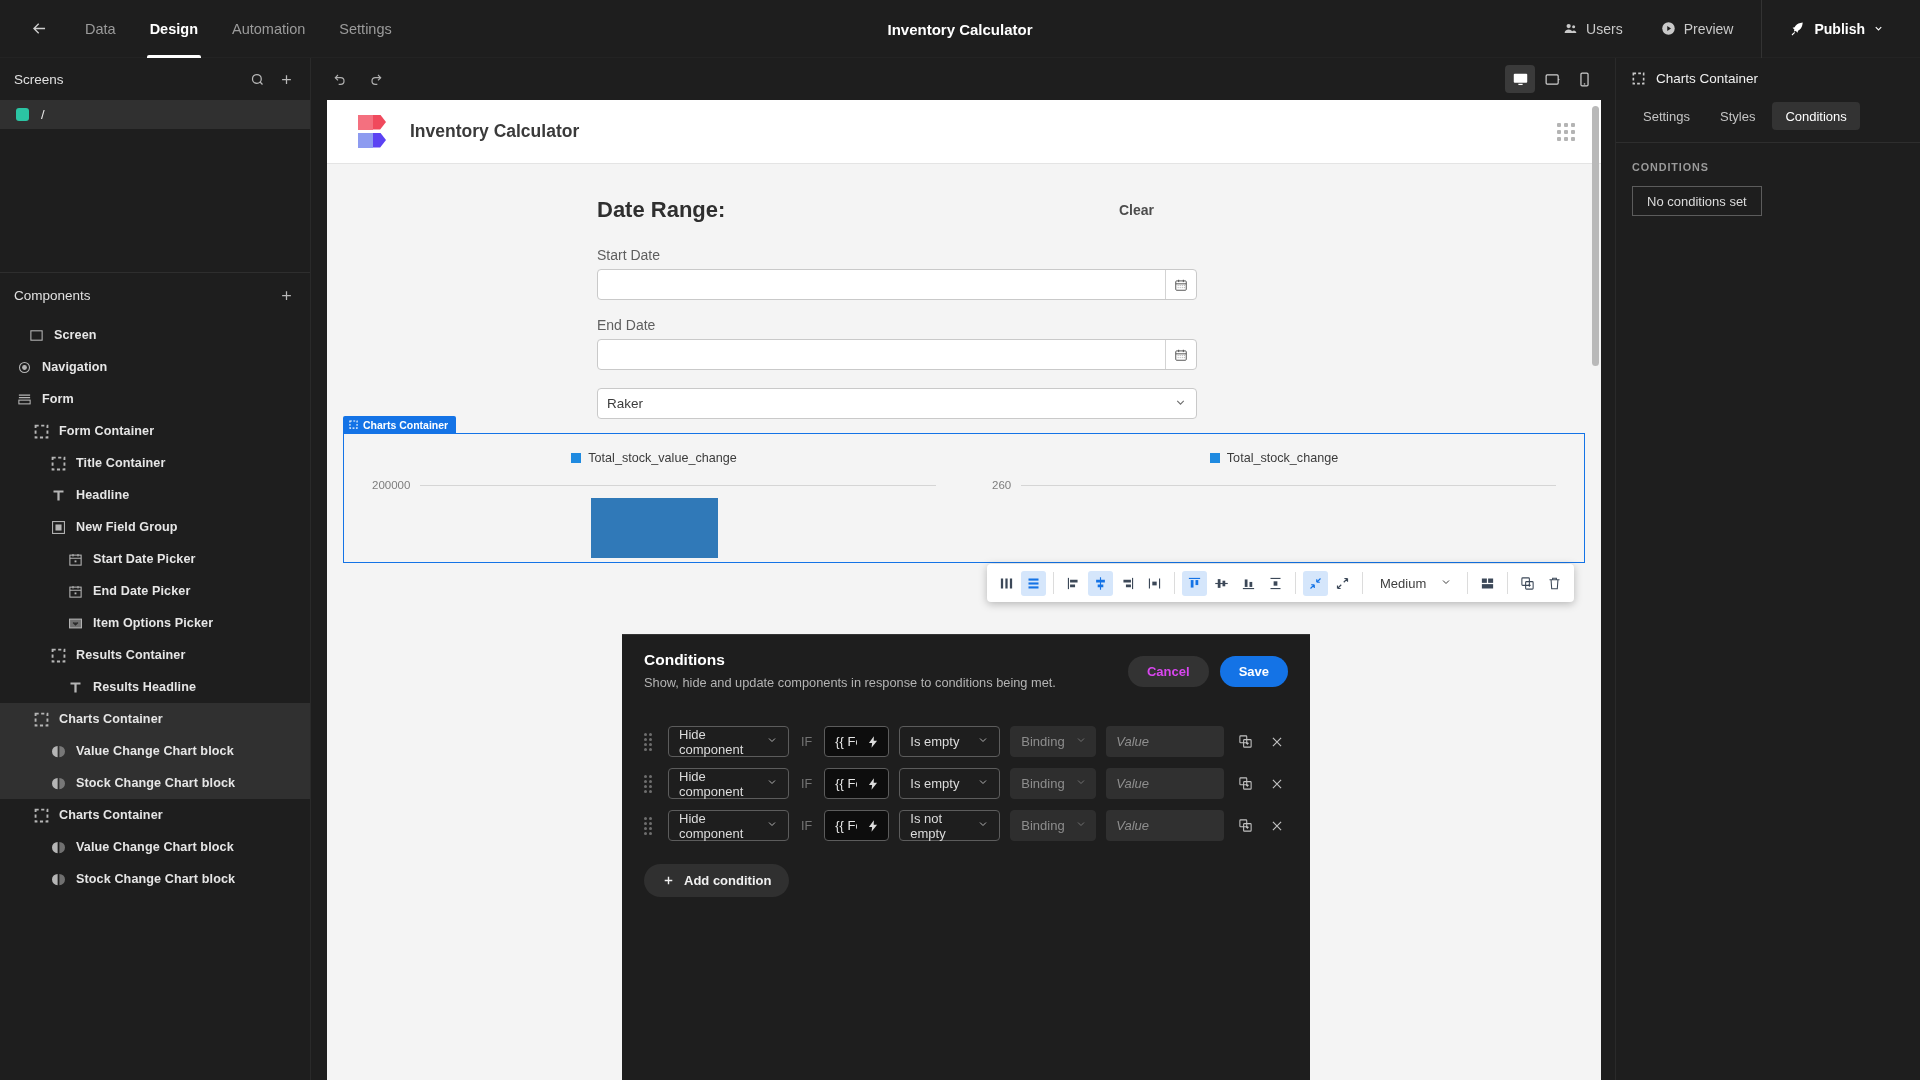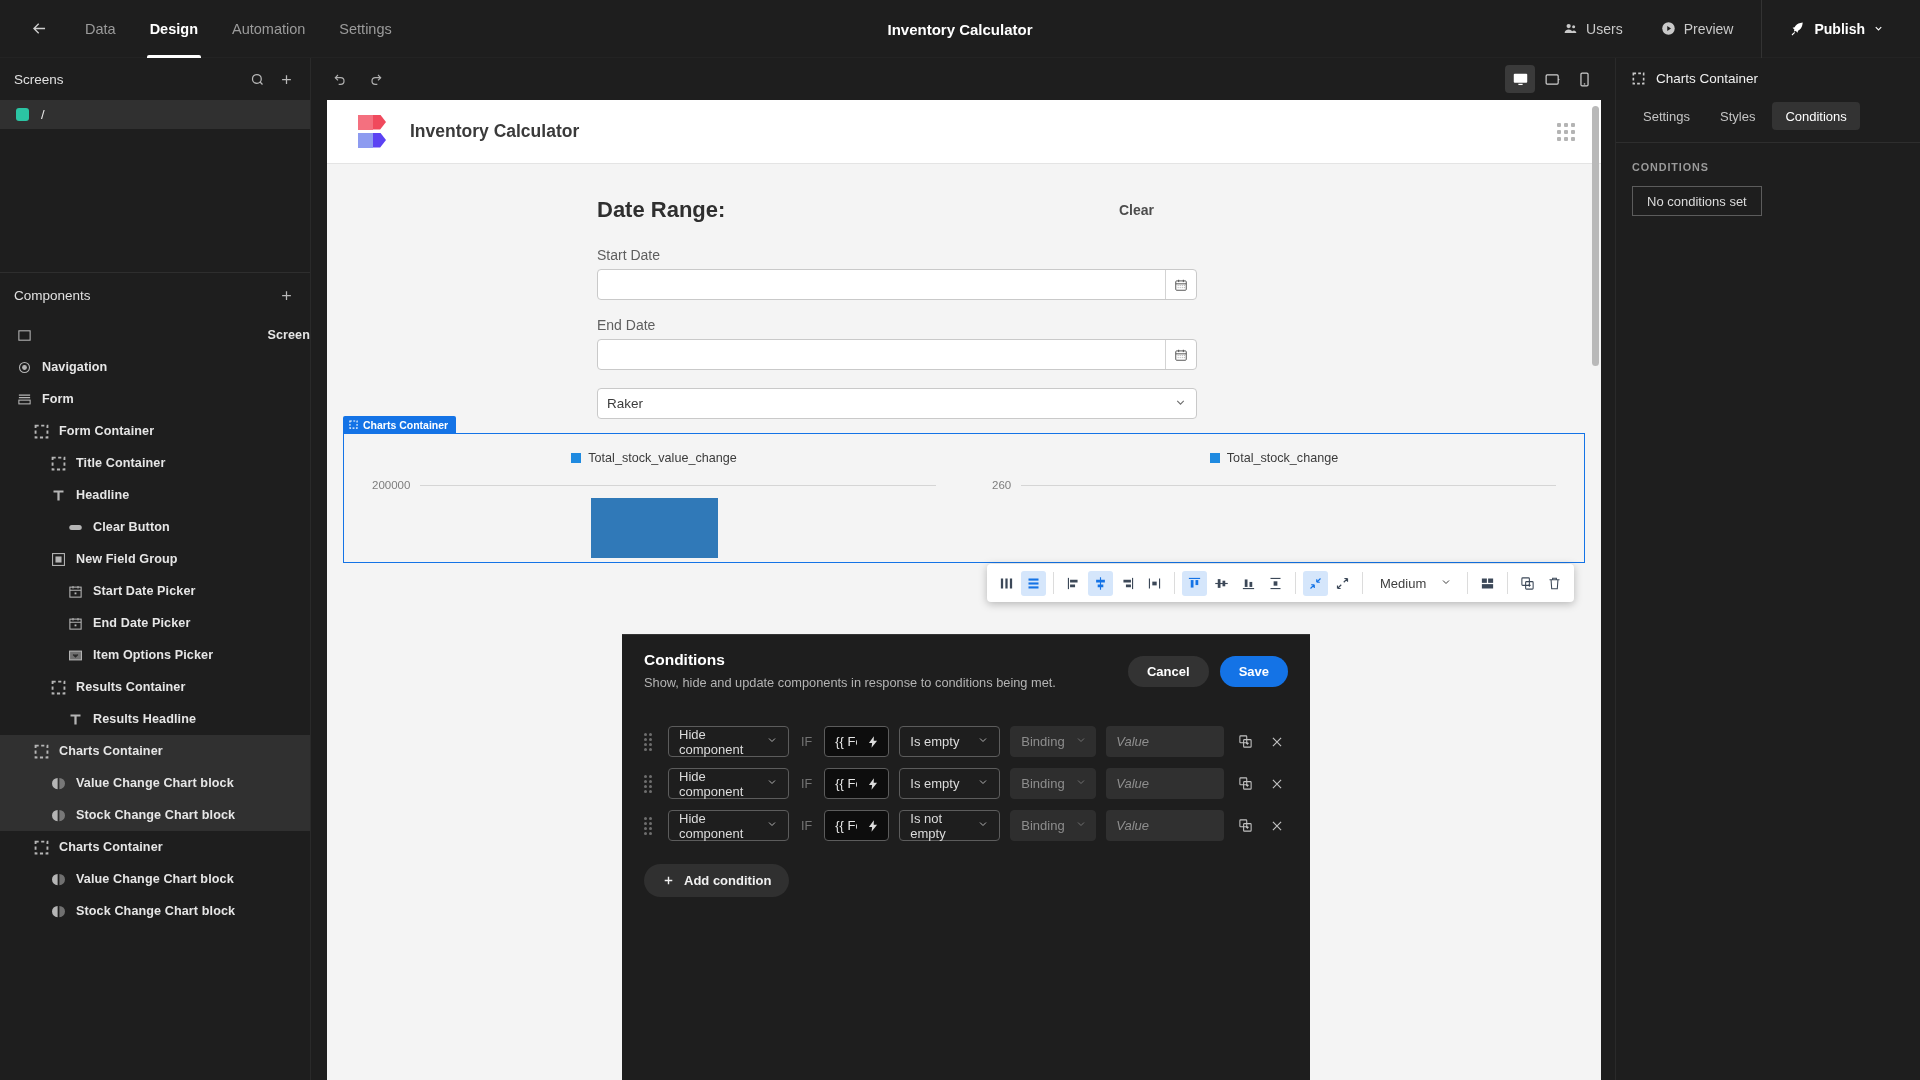--- a/index.html
+++ b/index.html
@@ -184,21 +184,21 @@
   }
   .dr-head { display: flex; align-items: flex-start; padding: 16px 22px 14px 22px; }
   .dr-title { font-size: 15.5px; font-weight: 700; color: #fff; }
   .dr-sub { font-size: 12.8px; color: #b4b4b4; margin-top: 6px; }
   .dr-btns { margin-left: auto; display: flex; gap: 11px; padding-top: 5px; }
   .btn {
     height: 31px; padding: 0 19px; border-radius: 16px; font-size: 13px;
     font-weight: 700; display: flex; align-items: center; cursor: pointer; border: none;
     font-family: "Liberation Sans", sans-serif;
   }
-  .btn-cancel { background: #333333; color: #ffffff; }
+  .btn-cancel { background: #333333; color: #d946ef; }
   .btn-save { background: #1473e6; color: #fff; }
   .dr-body { flex: 1; padding: 22px 22px 0 22px; overflow: hidden; }
 
   .cond-row { display: flex; align-items: center; gap: 10px; margin-bottom: 11px; }
   .drag {
     width: 12px; display: grid; grid-template-columns: repeat(2, 3px); gap: 2px;
     cursor: grab; margin-right: 2px;
   }
   .drag s { width: 3px; height: 3px; background: #6e6e6e; border-radius: 50%; display: block; }
   .c-select {
@@ -330,21 +330,21 @@
         <span>Components</span>
         <span class="sp" style="margin-left:auto">
           <span class="icon-btn">
             <svg width="15" height="15" viewBox="0 0 24 24" fill="none" stroke="currentColor" stroke-width="2">
               <path d="M12 5v14M5 12h14"></path>
             </svg>
           </span>
         </span>
       </div>
       <div class="tree" id="tree">
-          <div class="tree-row" style="padding-left: 16px; justify-content: space-between;">
+          <div class="tree-row" style="padding-left: 28px;">
             <span class="tree-ic">
               <svg width="15" height="15" viewBox="0 0 24 24" fill="none" stroke="#b5b5b5" stroke-width="1.7">
                 <rect x="3" y="4.5" width="18" height="15"></rect>
               </svg>
             </span>
             <span>Screen</span>
           </div>
           <div class="tree-row" style="padding-left: 16px;">
             <span class="tree-ic">
               <svg width="15" height="15" viewBox="0 0 24 24" fill="none" stroke="#b5b5b5" stroke-width="1.7">
@@ -379,28 +379,20 @@
             </span>
             <span>Title Container</span>
           </div>
           <div class="tree-row" style="padding-left: 50px;">
             <span class="tree-ic">
               <svg width="15" height="15" viewBox="0 0 24 24" fill="#b5b5b5">
                 <path d="M4 4h16v3h-6.2v13h-3.6V7H4z"></path>
               </svg>
             </span>
             <span>Headline</span>
-          </div>
-          <div class="tree-row" style="padding-left: 67px;">
-            <span class="tree-ic">
-              <svg width="15" height="15" viewBox="0 0 24 24" fill="#b5b5b5">
-                <rect x="2" y="8" width="20" height="8" rx="4"></rect>
-              </svg>
-            </span>
-            <span>Clear Button</span>
           </div>
           <div class="tree-row" style="padding-left: 50px;">
             <span class="tree-ic">
               <svg width="15" height="15" viewBox="0 0 24 24" fill="none" stroke="#b5b5b5" stroke-width="1.7">
                 <rect x="2.5" y="2.5" width="19" height="19"></rect>
                 <rect x="8" y="8" width="8" height="8" fill="#b5b5b5"></rect>
               </svg>
             </span>
             <span>New Field Group</span>
           </div>

